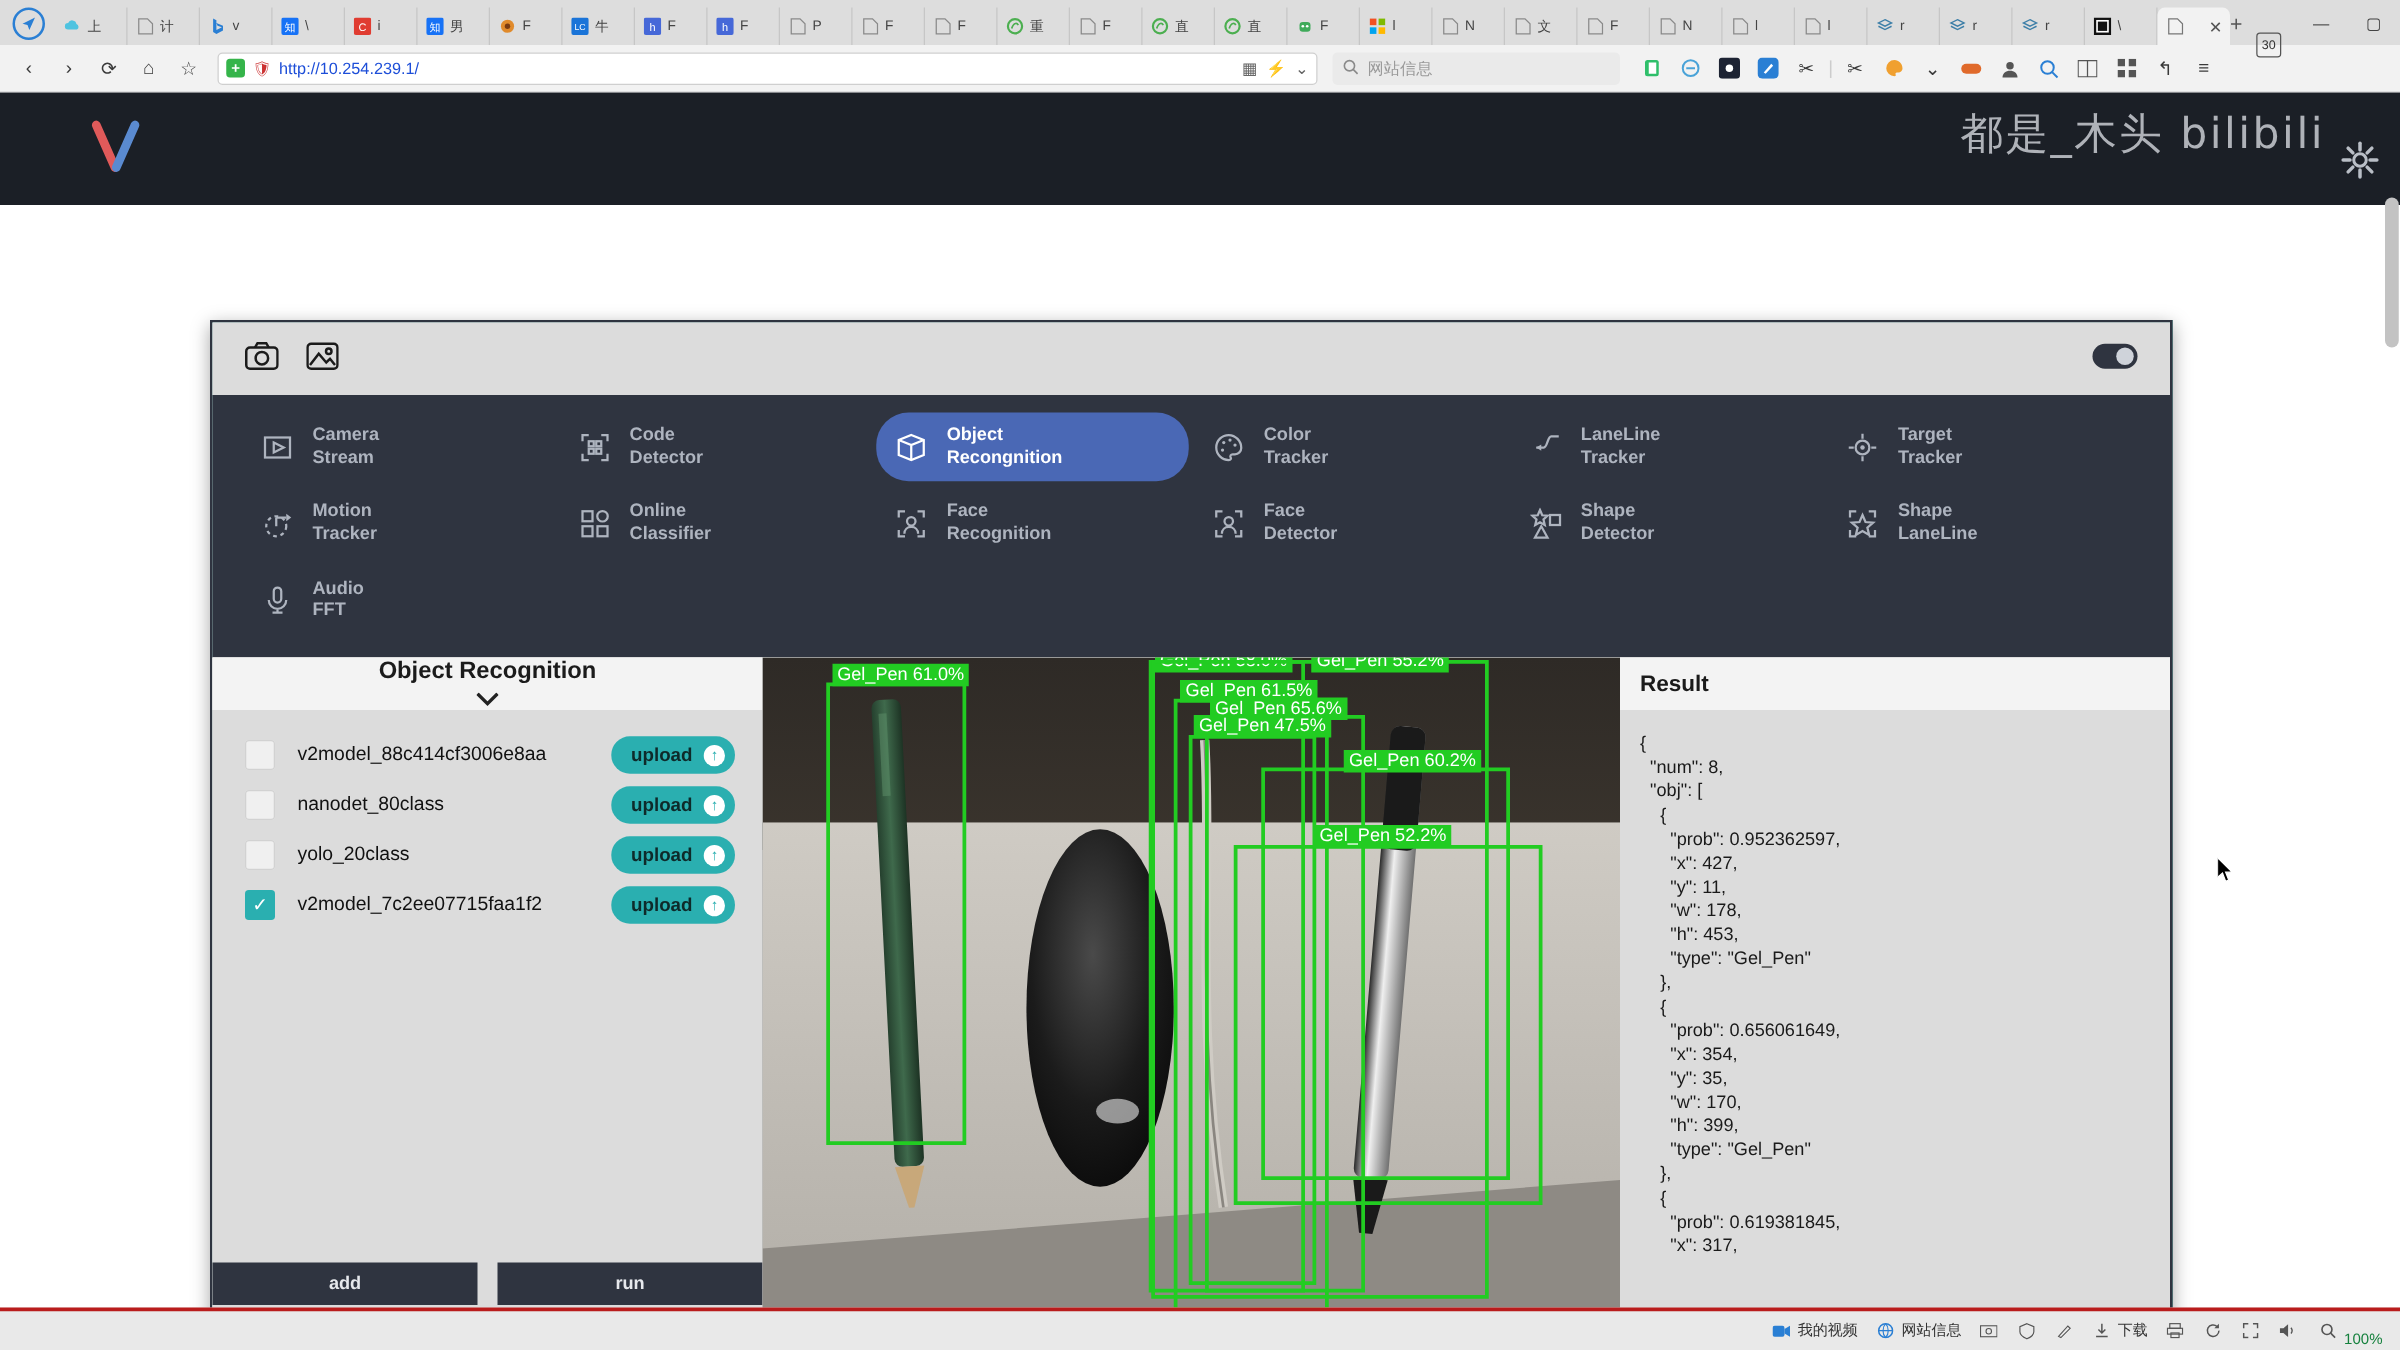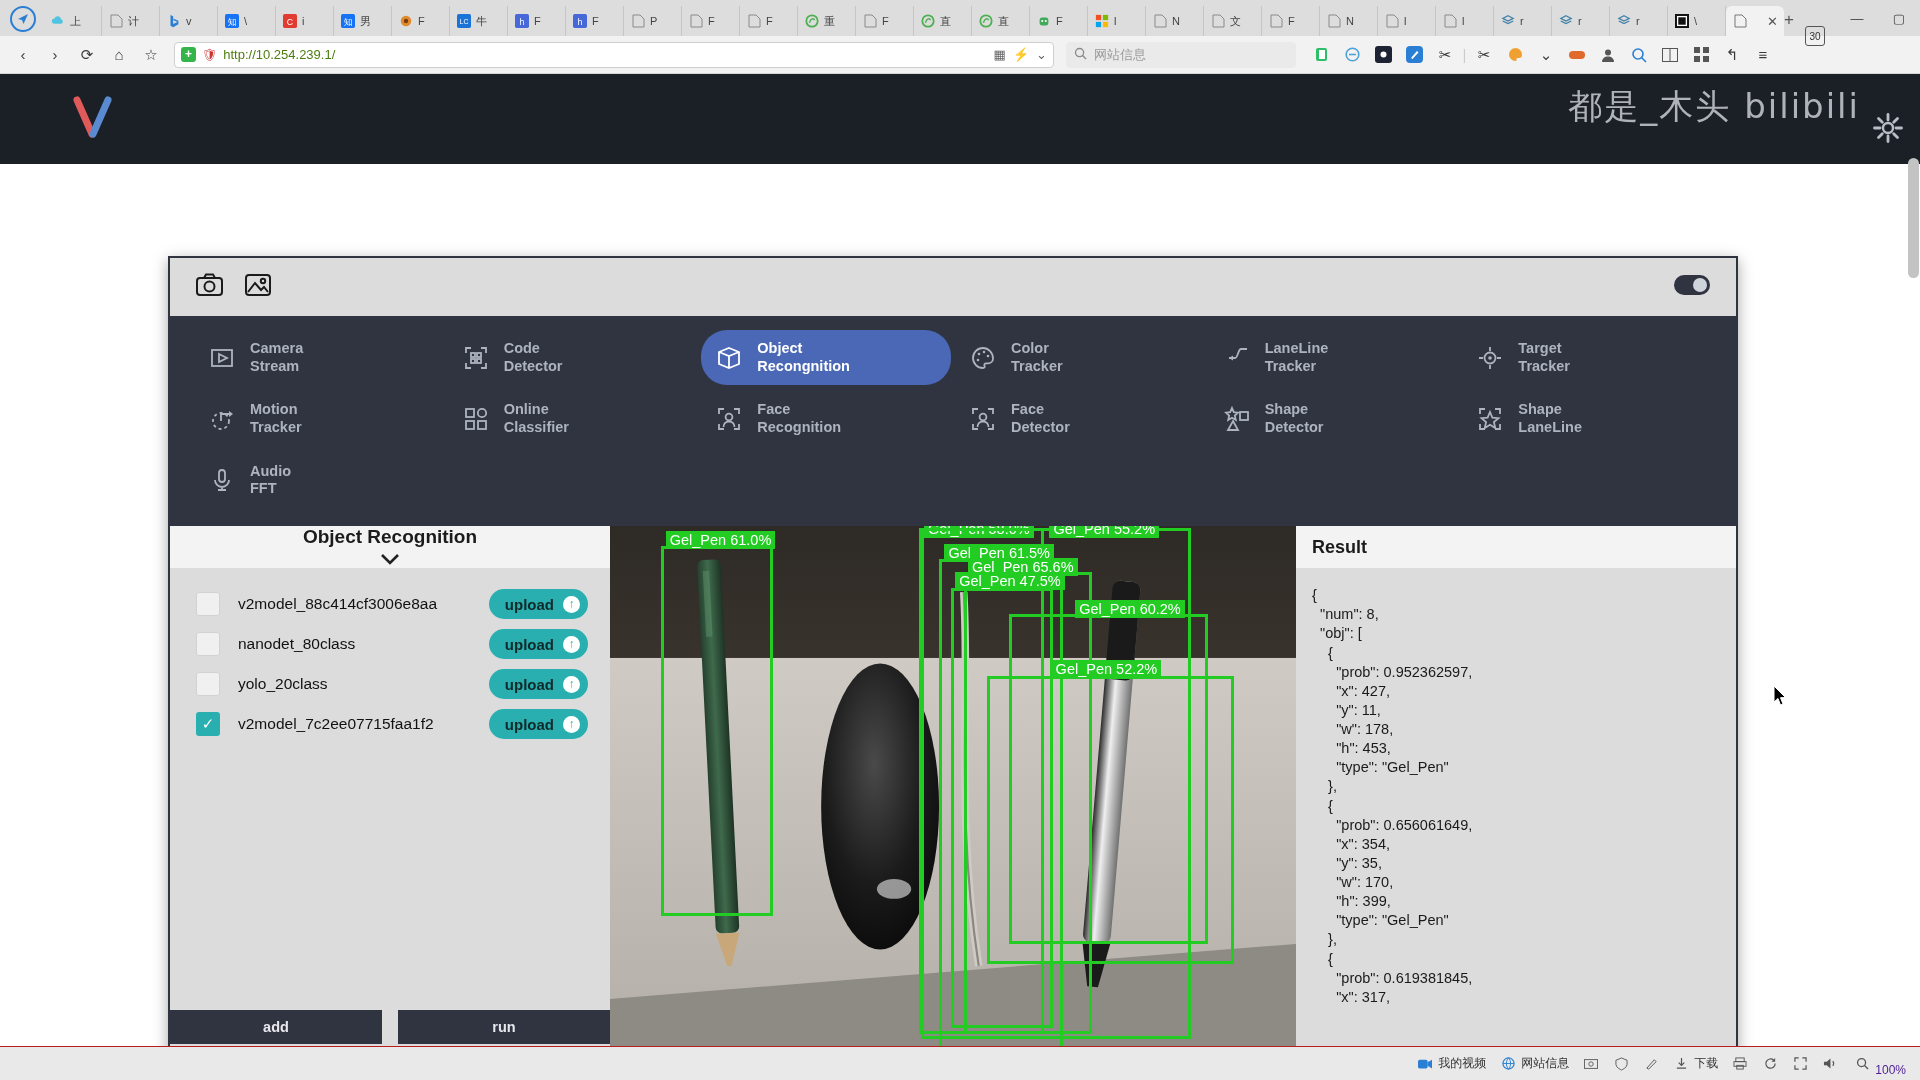--- a/index.html
+++ b/index.html
@@ -47,21 +47,21 @@
     height: 38px; background: #f2f2f2; display: flex; align-items: center;
     padding: 0 8px; gap: 2px; border-bottom: 1px solid #d7d7d7;
   }
   .tb-btn { width: 30px; height: 28px; display:flex; align-items:center; justify-content:center; color:#3a3a3a; font-size:15px; border-radius:4px;}
   #url-bar {
     flex: 0 0 880px; height: 26px; background:#ffffff; border:1px solid #cfcfcf;
     border-radius: 4px; display:flex; align-items:center; padding: 0 6px; gap: 6px;
     margin-left: 6px;
   }
   .url-plus { width:15px;height:15px;background:#35b44a;color:#fff;border-radius:3px;font-size:12px;line-height:15px;text-align:center;font-weight:bold;}
-  .url-text { flex:1; font-size: 13px; color: #4d7c0f; }
+  .url-text { flex:1; font-size: 13px; color: #1d4ed8; }
   .url-right { display:flex; align-items:center; gap:7px; color:#666; font-size:13px;}
   #search-box {
     flex: 0 0 230px; height: 26px; background:#eaeaea; border-radius:4px;
     display:flex; align-items:center; gap:7px; padding:0 8px; margin-left: 10px;
     color:#9a9a9a; font-size:13px;
   }
   .tb-right { display:flex; align-items:center; gap:1px; margin-left: 8px; }
 
   
   #page {
@@ -168,26 +168,26 @@
   #rp-body {
     flex:1; padding: 18px 16px 0 16px; overflow:hidden;
     font-family: "Liberation Sans", sans-serif; font-size: 14.5px;
     color:#1a1a1a; line-height: 1.32; white-space: pre;
   }
 
   
   #taskbar {
     position: absolute; left:0; bottom:0; width: 1920px; height: 34px;
     background:#e9e9e9; display:flex; align-items:center; justify-content:flex-end;
-    gap: 16px; padding-right: 14px; border-top:1px solid #b91c1c;
+    gap: 16px; padding-right: 14px; border-top:3px solid #b91c1c;
     font-size: 12px; color:#333;
   }
   .tb-item { display:flex; align-items:center; gap:5px; }
   .tb-ico-sq { width:16px;height:16px;display:flex;align-items:center;justify-content:center;color:#555; }
-  #zoom-label { font-size:12px; color:#4c1d95;margin-top:12px; }
+  #zoom-label { font-size:12px; color:#15803d;margin-top:12px; }
 
   #cursor { position:absolute; left: 1774px; top: 612px; }
   .scroll-track { position:absolute; right:0; top:74px; width:14px; bottom:34px; background:#f1f1f1;}
   .scroll-thumb { position:absolute; right:1px; top:84px; width:11px; height:120px; background:#c3c3c3; border-radius:6px;}
 </style>
 </head>
 <body>
 
 <div id="browser-tabstrip">
   <div class="nav-circle">

